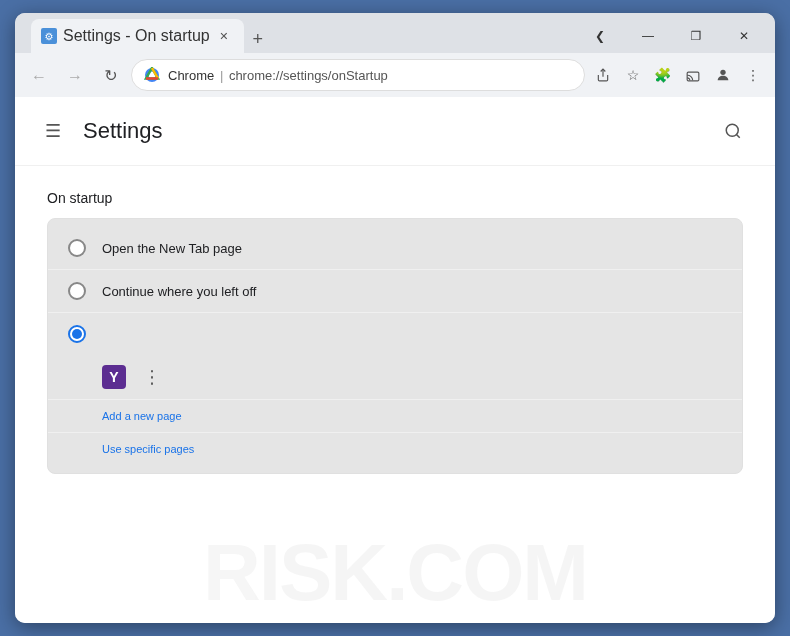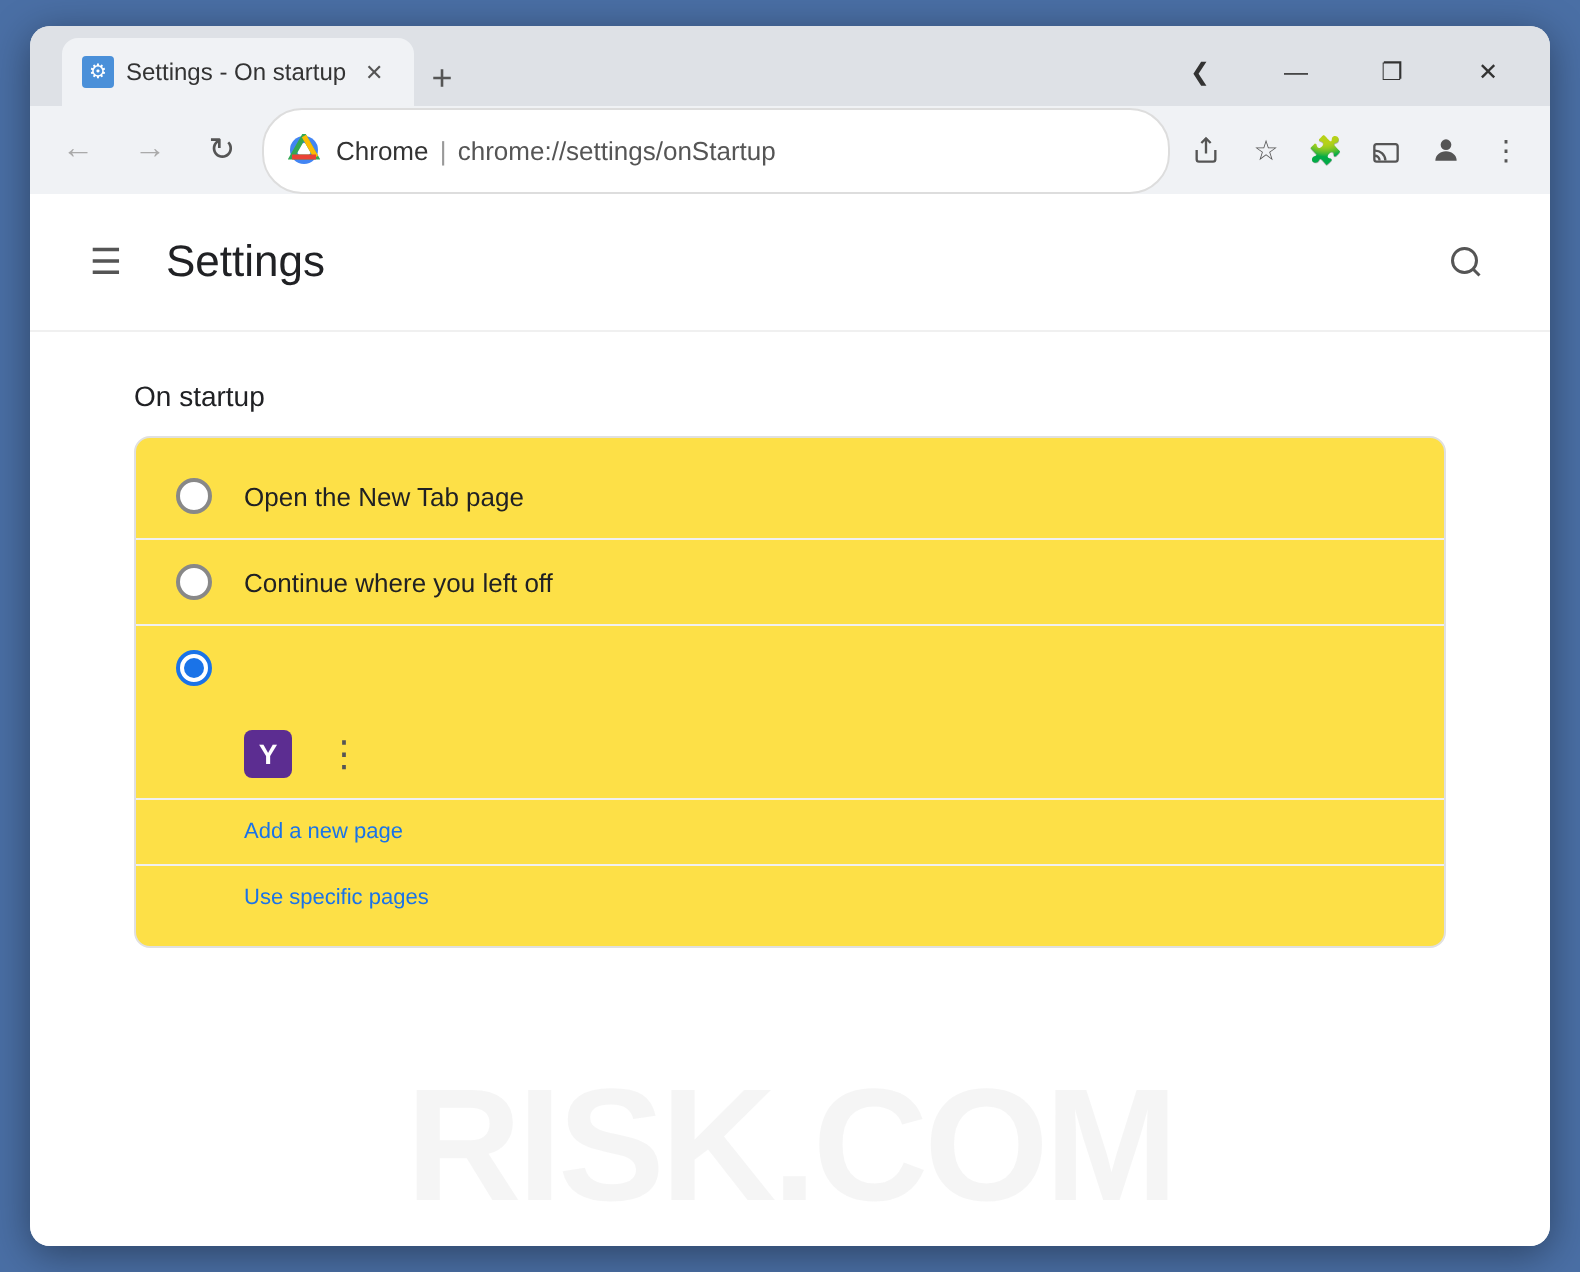--- a/index.html
+++ b/index.html
@@ -75,21 +75,21 @@
       height: 16px;
       background: #4a90d9;
       border-radius: 2px;
       display: flex;
       align-items: center;
       justify-content: center;
       color: white;
       font-size: 10px;
       flex-shrink: 0;
     }
-    .tab-title { flex: 1; white-space: nowrap; overflow: hidden; text-overflow: ellipsis; font-size: 12px; }
+    .tab-title { flex: 1; white-space: nowrap; overflow: hidden; text-overflow: ellipsis; font-size: 16px; }
     .tab-close {
       width: 16px;
       height: 16px;
       border-radius: 50%;
       border: none;
       background: transparent;
       cursor: pointer;
       display: flex;
       align-items: center;
       justify-content: center;
@@ -134,21 +134,21 @@
     }
     .nav-btn.disabled { color: #aaa; cursor: default; }
     .address-bar {
       flex: 1;
       display: flex;
       align-items: center;
       background: white;
       border-radius: 20px;
       padding: 4px 12px;
       gap: 8px;
-      height: 43px;
+      height: 32px;
       border: 1px solid #ddd;
     }
     .address-favicon {
       width: 16px;
       height: 16px;
       flex-shrink: 0;
     }
     .address-text {
       font-size: 13px;
       color: #333;
@@ -219,33 +219,33 @@
       background: transparent;
       border: none;
       cursor: pointer;
       display: flex;
       align-items: center;
       justify-content: center;
       color: #555;
       font-size: 18px;
     }
     .settings-body {
-      padding: 24px 52px;
+      padding: 24px 32px;
     }
     .section-title {
       font-size: 14px;
       font-weight: 500;
       color: #202124;
       margin-bottom: 12px;
     }
     .options-card {
       border: 1px solid #e0e0e0;
       border-radius: 8px;
       padding: 8px 0;
-      background: #fde047;
+      background: #e5e5e5;
     }
     .radio-option {
       display: flex;
       align-items: center;
       gap: 16px;
       padding: 12px 20px;
       cursor: pointer;
     }
     .radio-circle {
       width: 18px;

